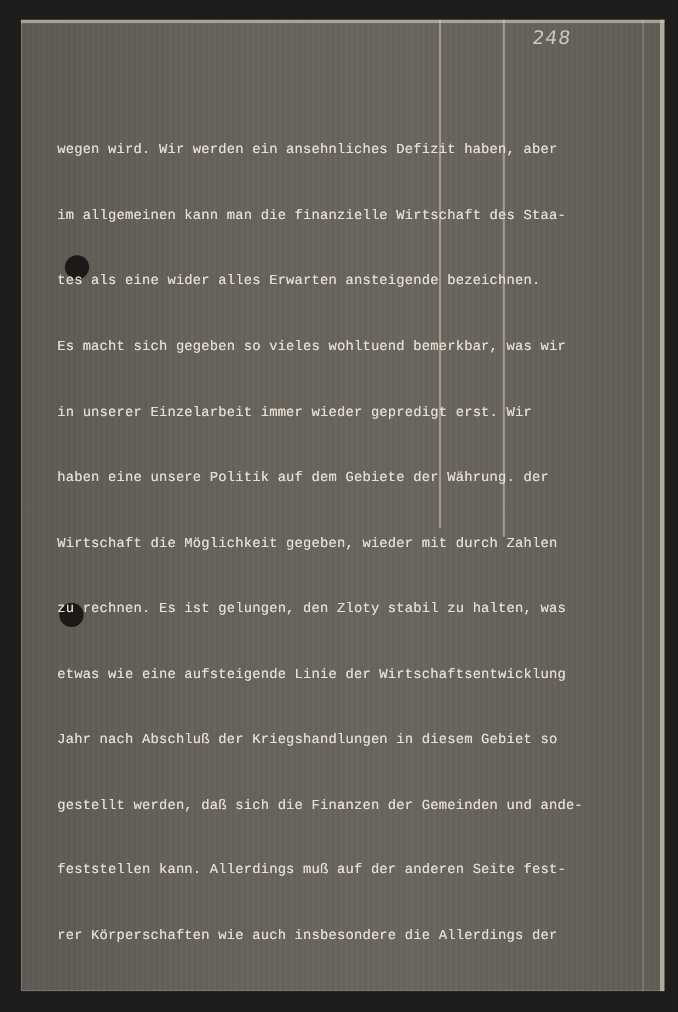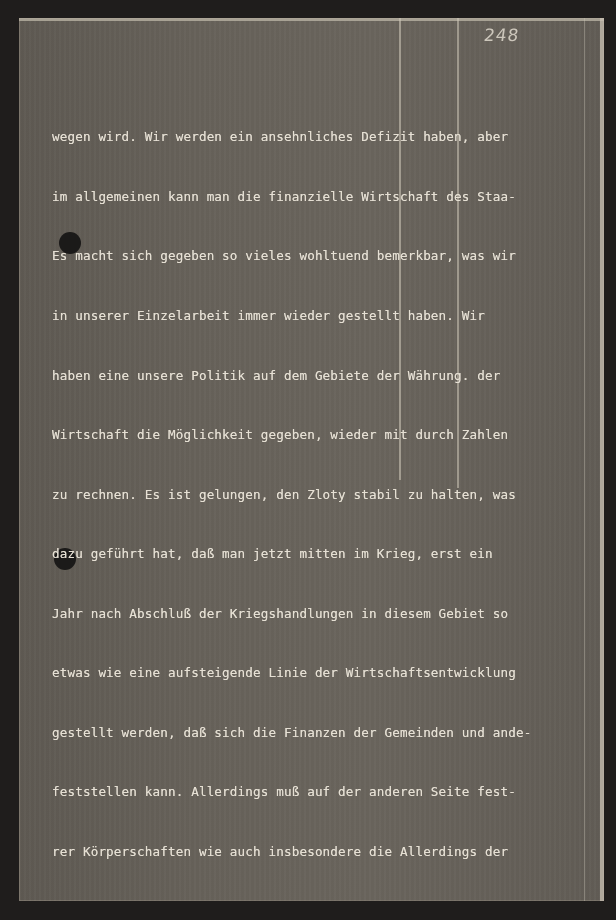--- a/index.html
+++ b/index.html
@@ -90,20 +90,21 @@
       font-size: 12.6px;
       line-height: 19.85px;
       color: #e6e0d4;
       white-space: pre;
       letter-spacing: 0.15px;
       text-shadow: 0 0 0.6px rgba(240,235,225,0.6);
     }
     .line {
       display: block;
       height: 19.85px;
+      font-family: Liberation Mono, monospace;
     }
   </style>
 </head>
 <body>
 
 <div class="frame">
   <div class="sheet">
     <div class="top-edge"></div>
     <div class="right-edge"></div>
     <div class="fold-line a"></div>
@@ -112,28 +113,28 @@
 
     <div class="punch-hole one"></div>
     <div class="punch-hole two"></div>
 
     <div class="page-number">248</div>
 
     <div class="typescript">
       <div>
         <span class="line">wegen wird. Wir werden ein ansehnliches Defizit haben, aber</span>
         <span class="line">im allgemeinen kann man die finanzielle Wirtschaft des Staa-</span>
+        <span class="line">tes als eine wider alles Erwarten ansteigende bezeichnen.</span>
         <span class="line">Es macht sich gegeben so vieles wohltuend bemerkbar, was wir</span>
-        <span class="line">in unserer Einzelarbeit immer wieder gestellt haben. Wir</span>
+        <span class="line">in unserer Einzelarbeit immer wieder gepredigt erst. Wir</span>
         <span class="line">haben eine unsere Politik auf dem Gebiete der Währung. der</span>
         <span class="line">Wirtschaft die Möglichkeit gegeben, wieder mit durch Zahlen</span>
         <span class="line">zu rechnen. Es ist gelungen, den Zloty stabil zu halten, was</span>
-        <span class="line">dazu geführt hat, daß man jetzt mitten im Krieg, erst ein</span>
+        <span class="line">etwas wie eine aufsteigende Linie der Wirtschaftsentwicklung</span>
         <span class="line">Jahr nach Abschluß der Kriegshandlungen in diesem Gebiet so</span>
-        <span class="line">etwas wie eine aufsteigende Linie der Wirtschaftsentwicklung</span>
         <span class="line">gestellt werden, daß sich die Finanzen der Gemeinden und ande-</span>
         <span class="line">feststellen kann. Allerdings muß auf der anderen Seite fest-</span>
         <span class="line">rer Körperschaften wie auch insbesondere die Allerdings der</span>
         
         
         
         
         
       </div>
       

